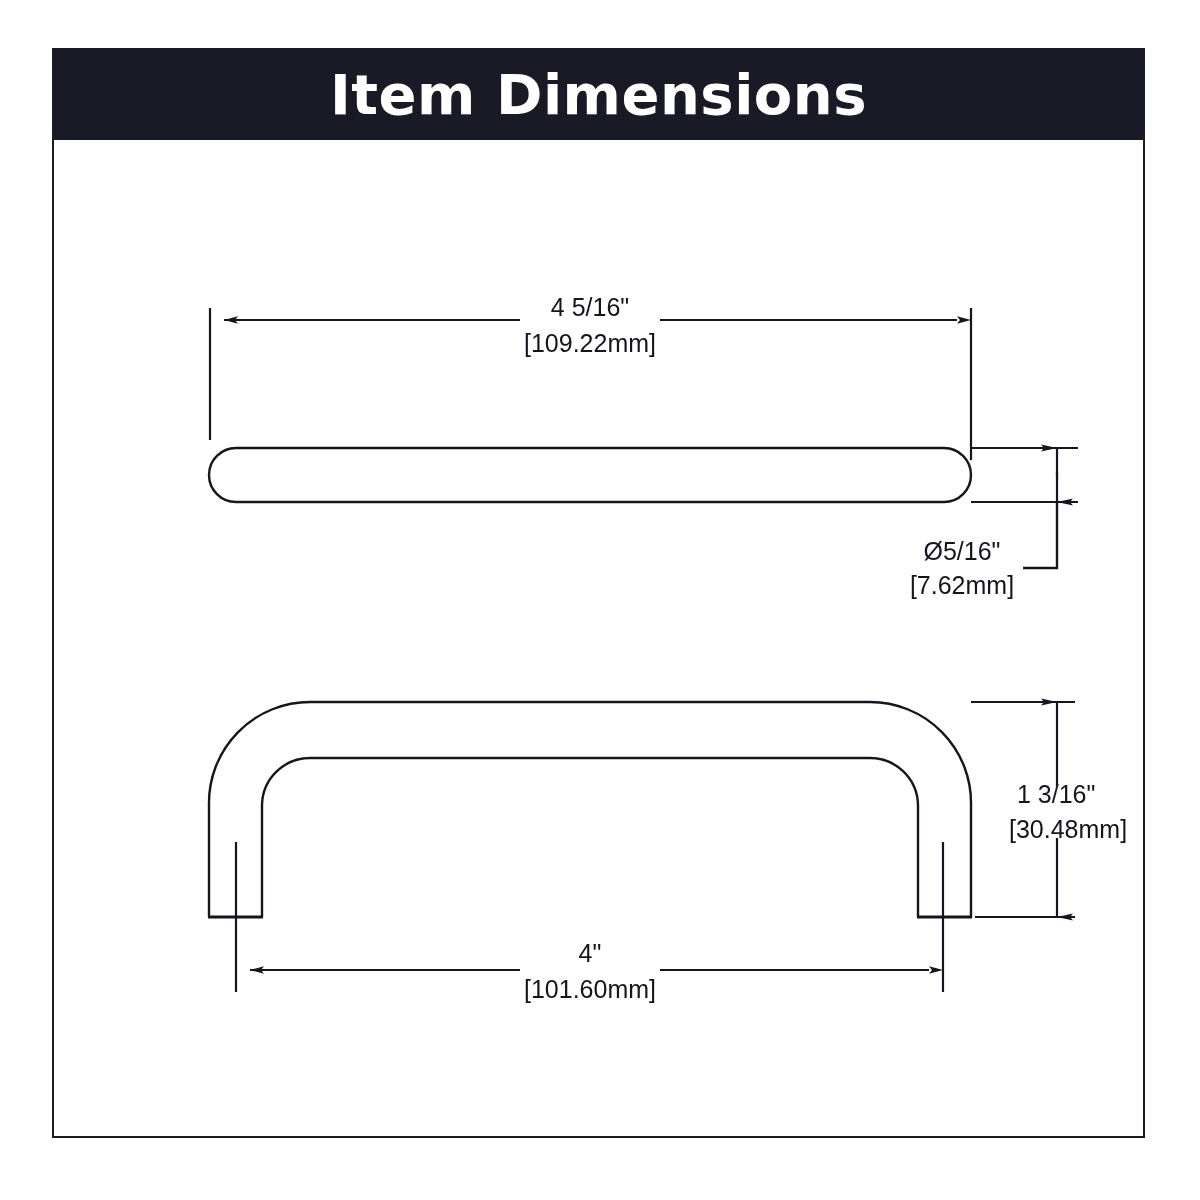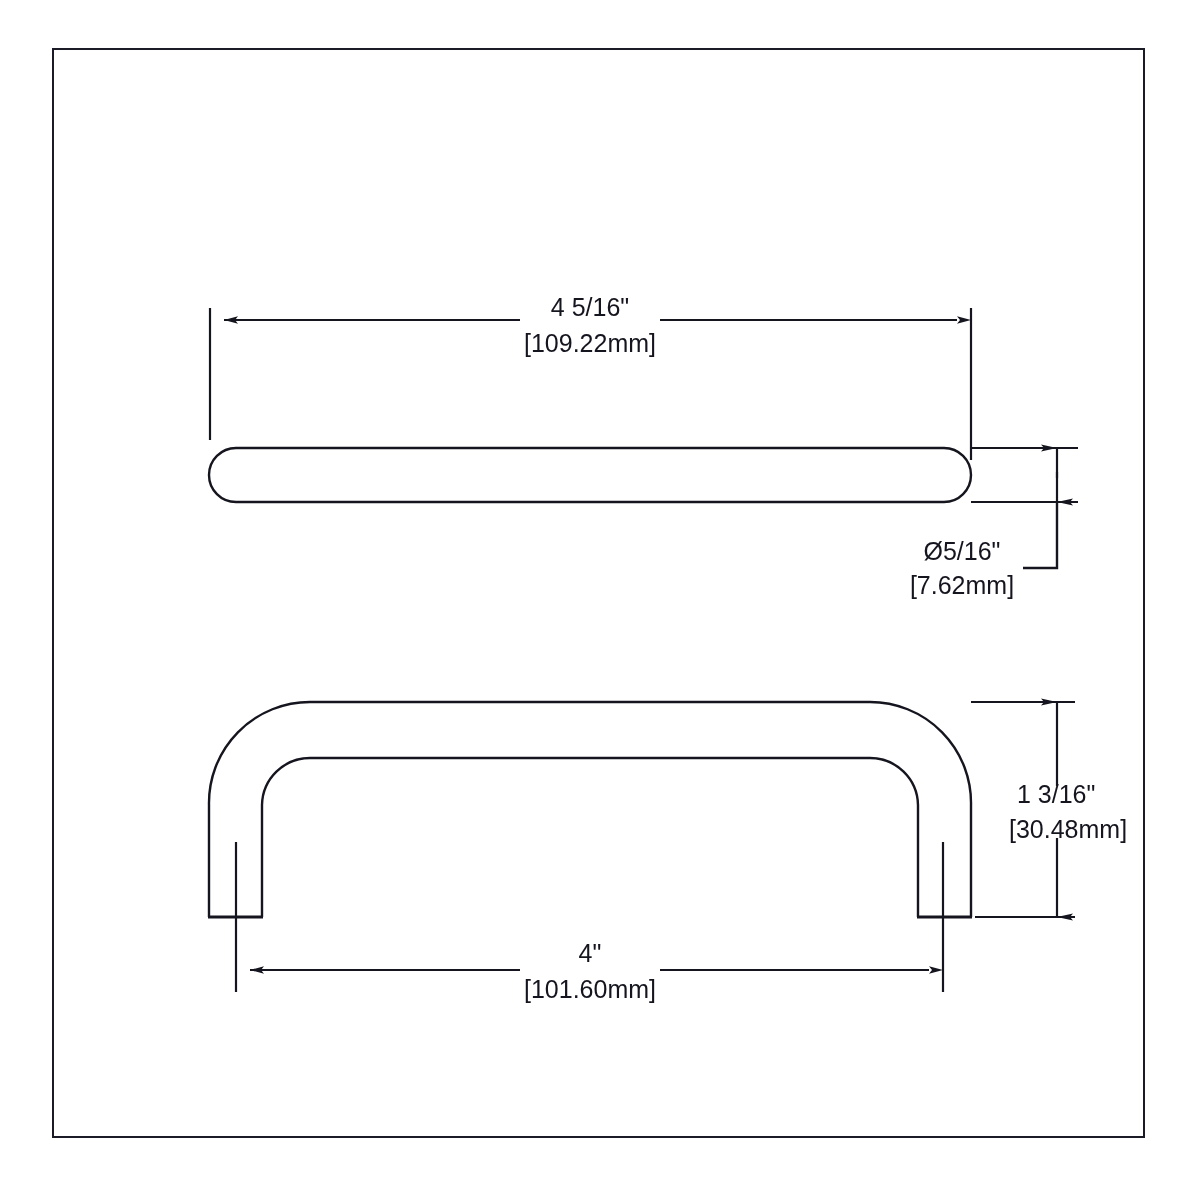--- a/index.html
+++ b/index.html
@@ -18,20 +18,23 @@
   .dimtext.mid{text-anchor:middle;}
   .dimtext.start{text-anchor:start;}
 </style>
 </head>
 <body>
 
 <div id="page">
 
   <div id="border"></div>
 
+  <div id="header">
+    <span class="title">Item Dimensions</span>
+  </div>
 
   <div id="svgwrap">
     <svg width="1200" height="1200" viewBox="0 0 1200 1200">
 
       <defs>
         <marker id="arrL" markerWidth="14" markerHeight="10" refX="0" refY="5" orient="auto" markerUnits="userSpaceOnUse">
           <path d="M0,5 L14,1.2 L11,5 L14,8.8 Z" fill="#15151f"></path>
         </marker>
         <marker id="arrR" markerWidth="14" markerHeight="10" refX="0" refY="5" orient="auto" markerUnits="userSpaceOnUse">
           <path d="M0,5 L14,1.2 L11,5 L14,8.8 Z" fill="#15151f"></path>

